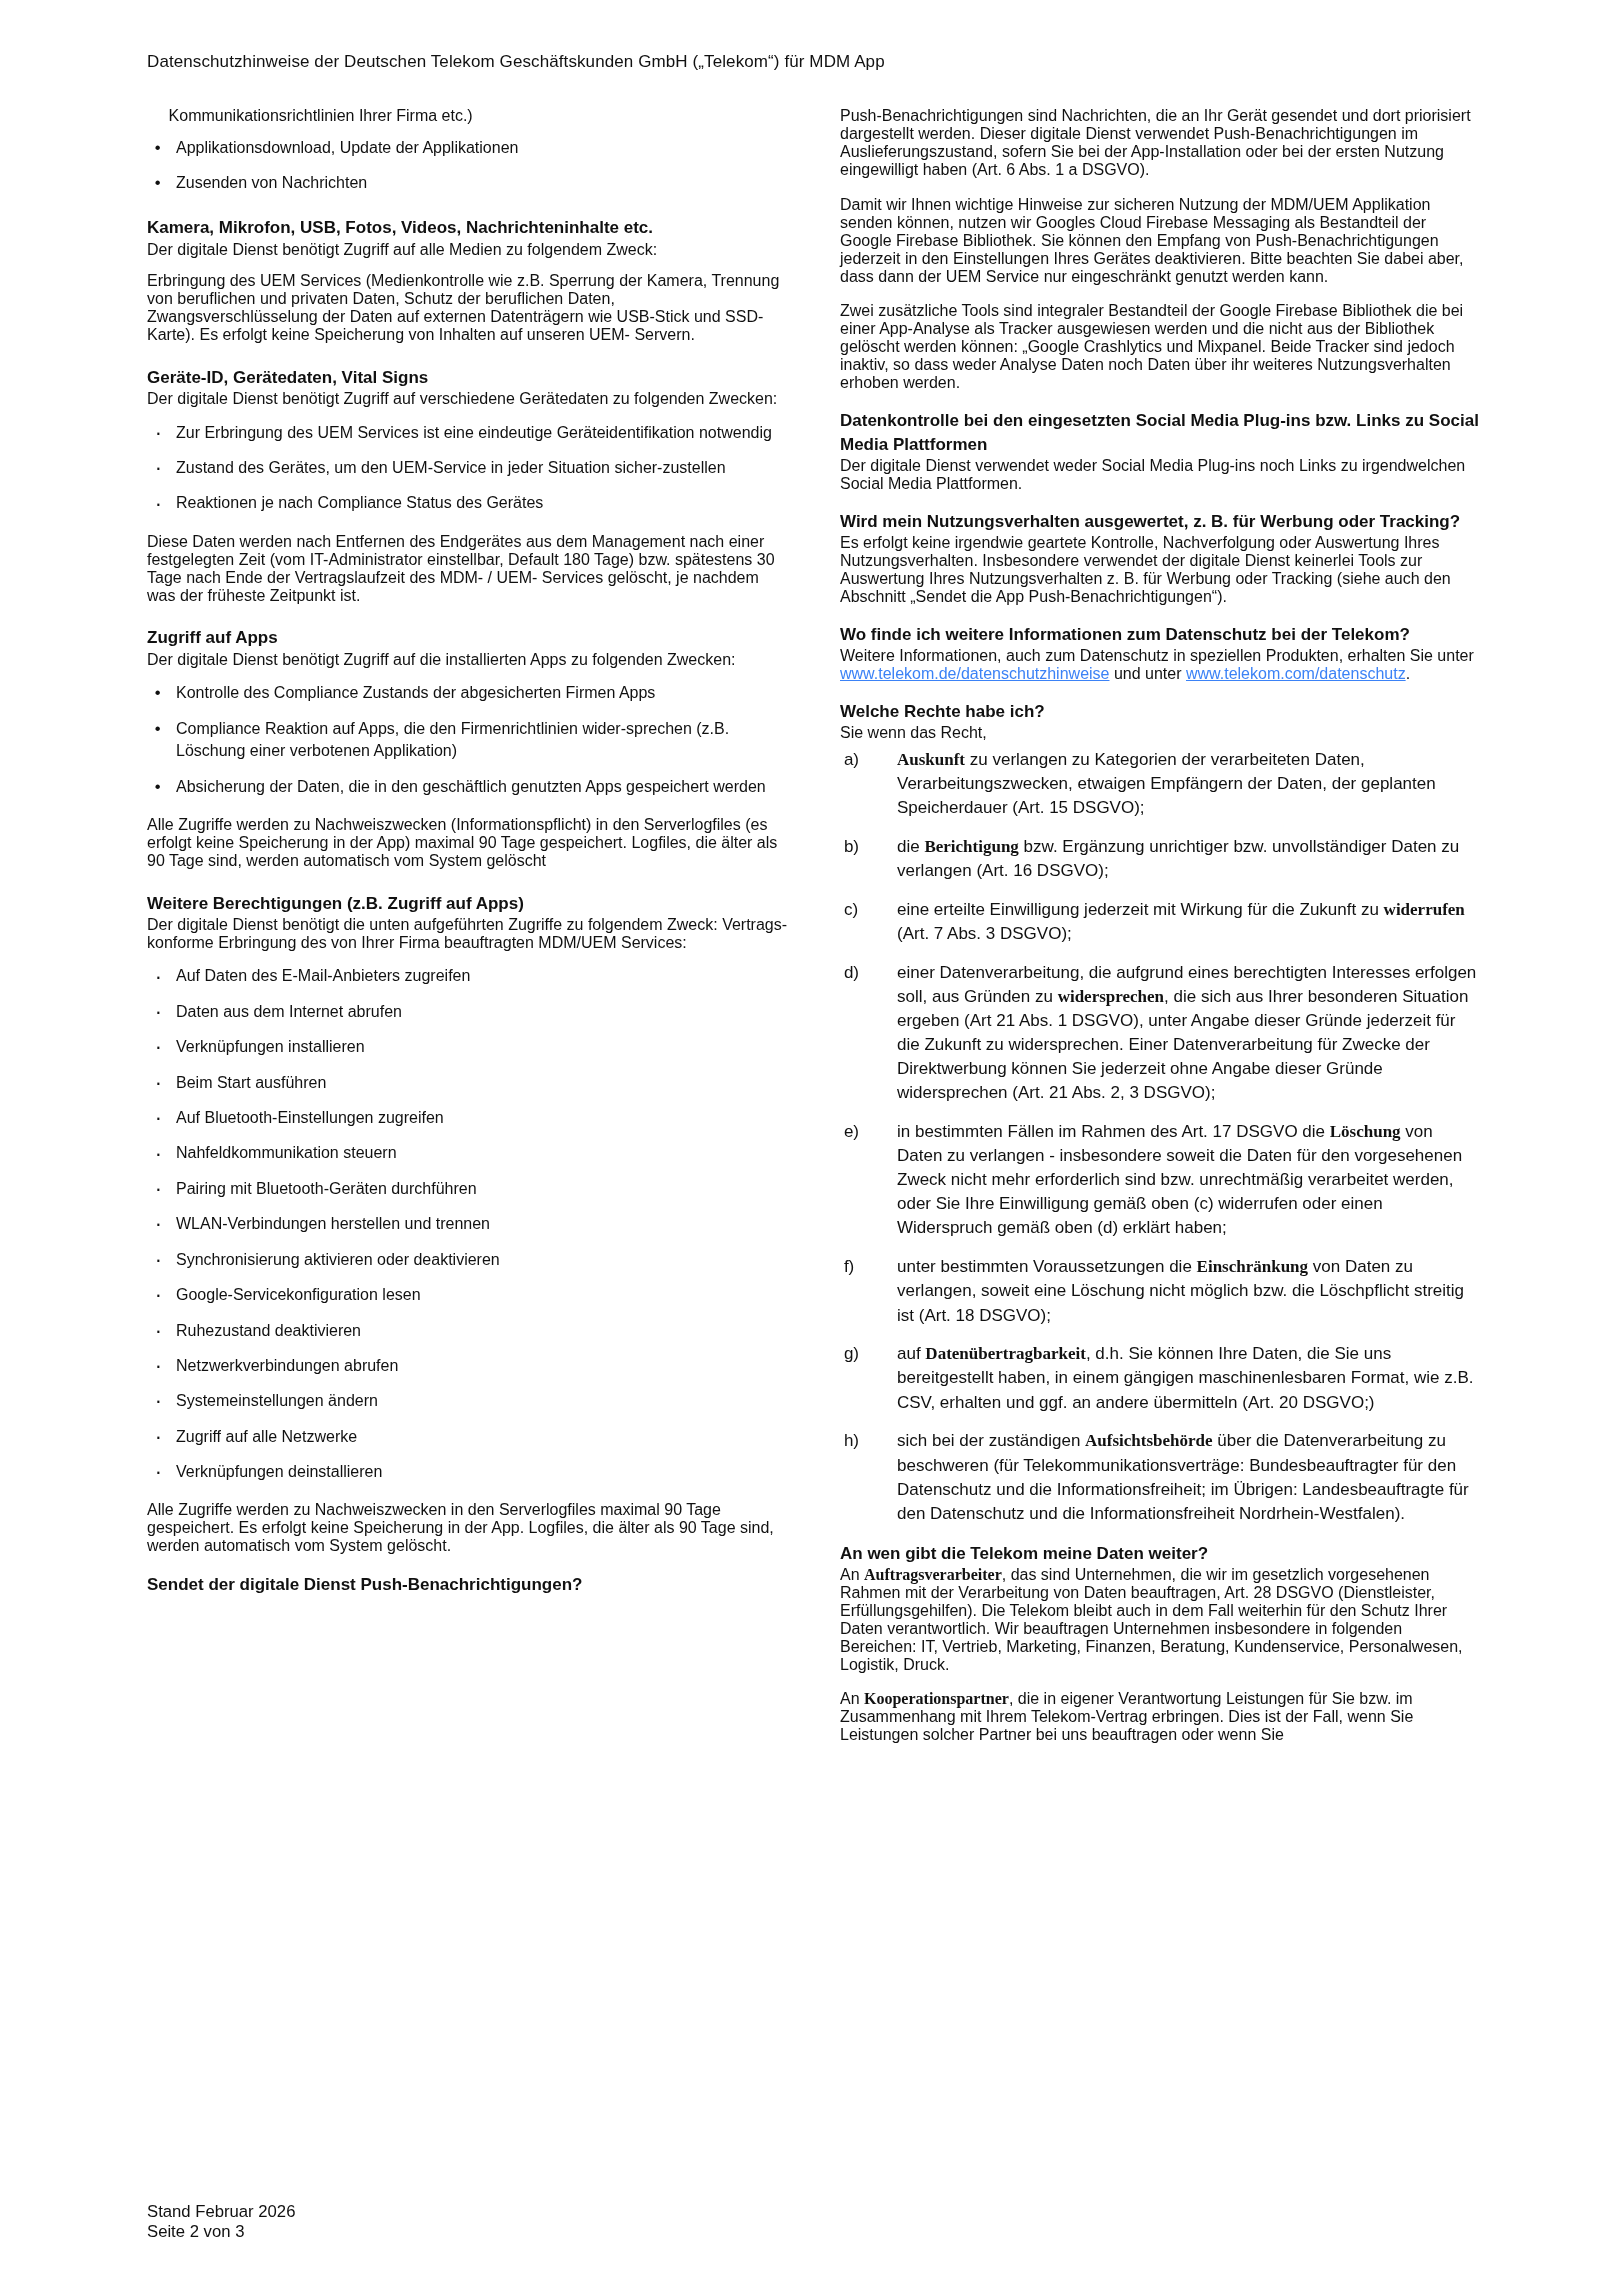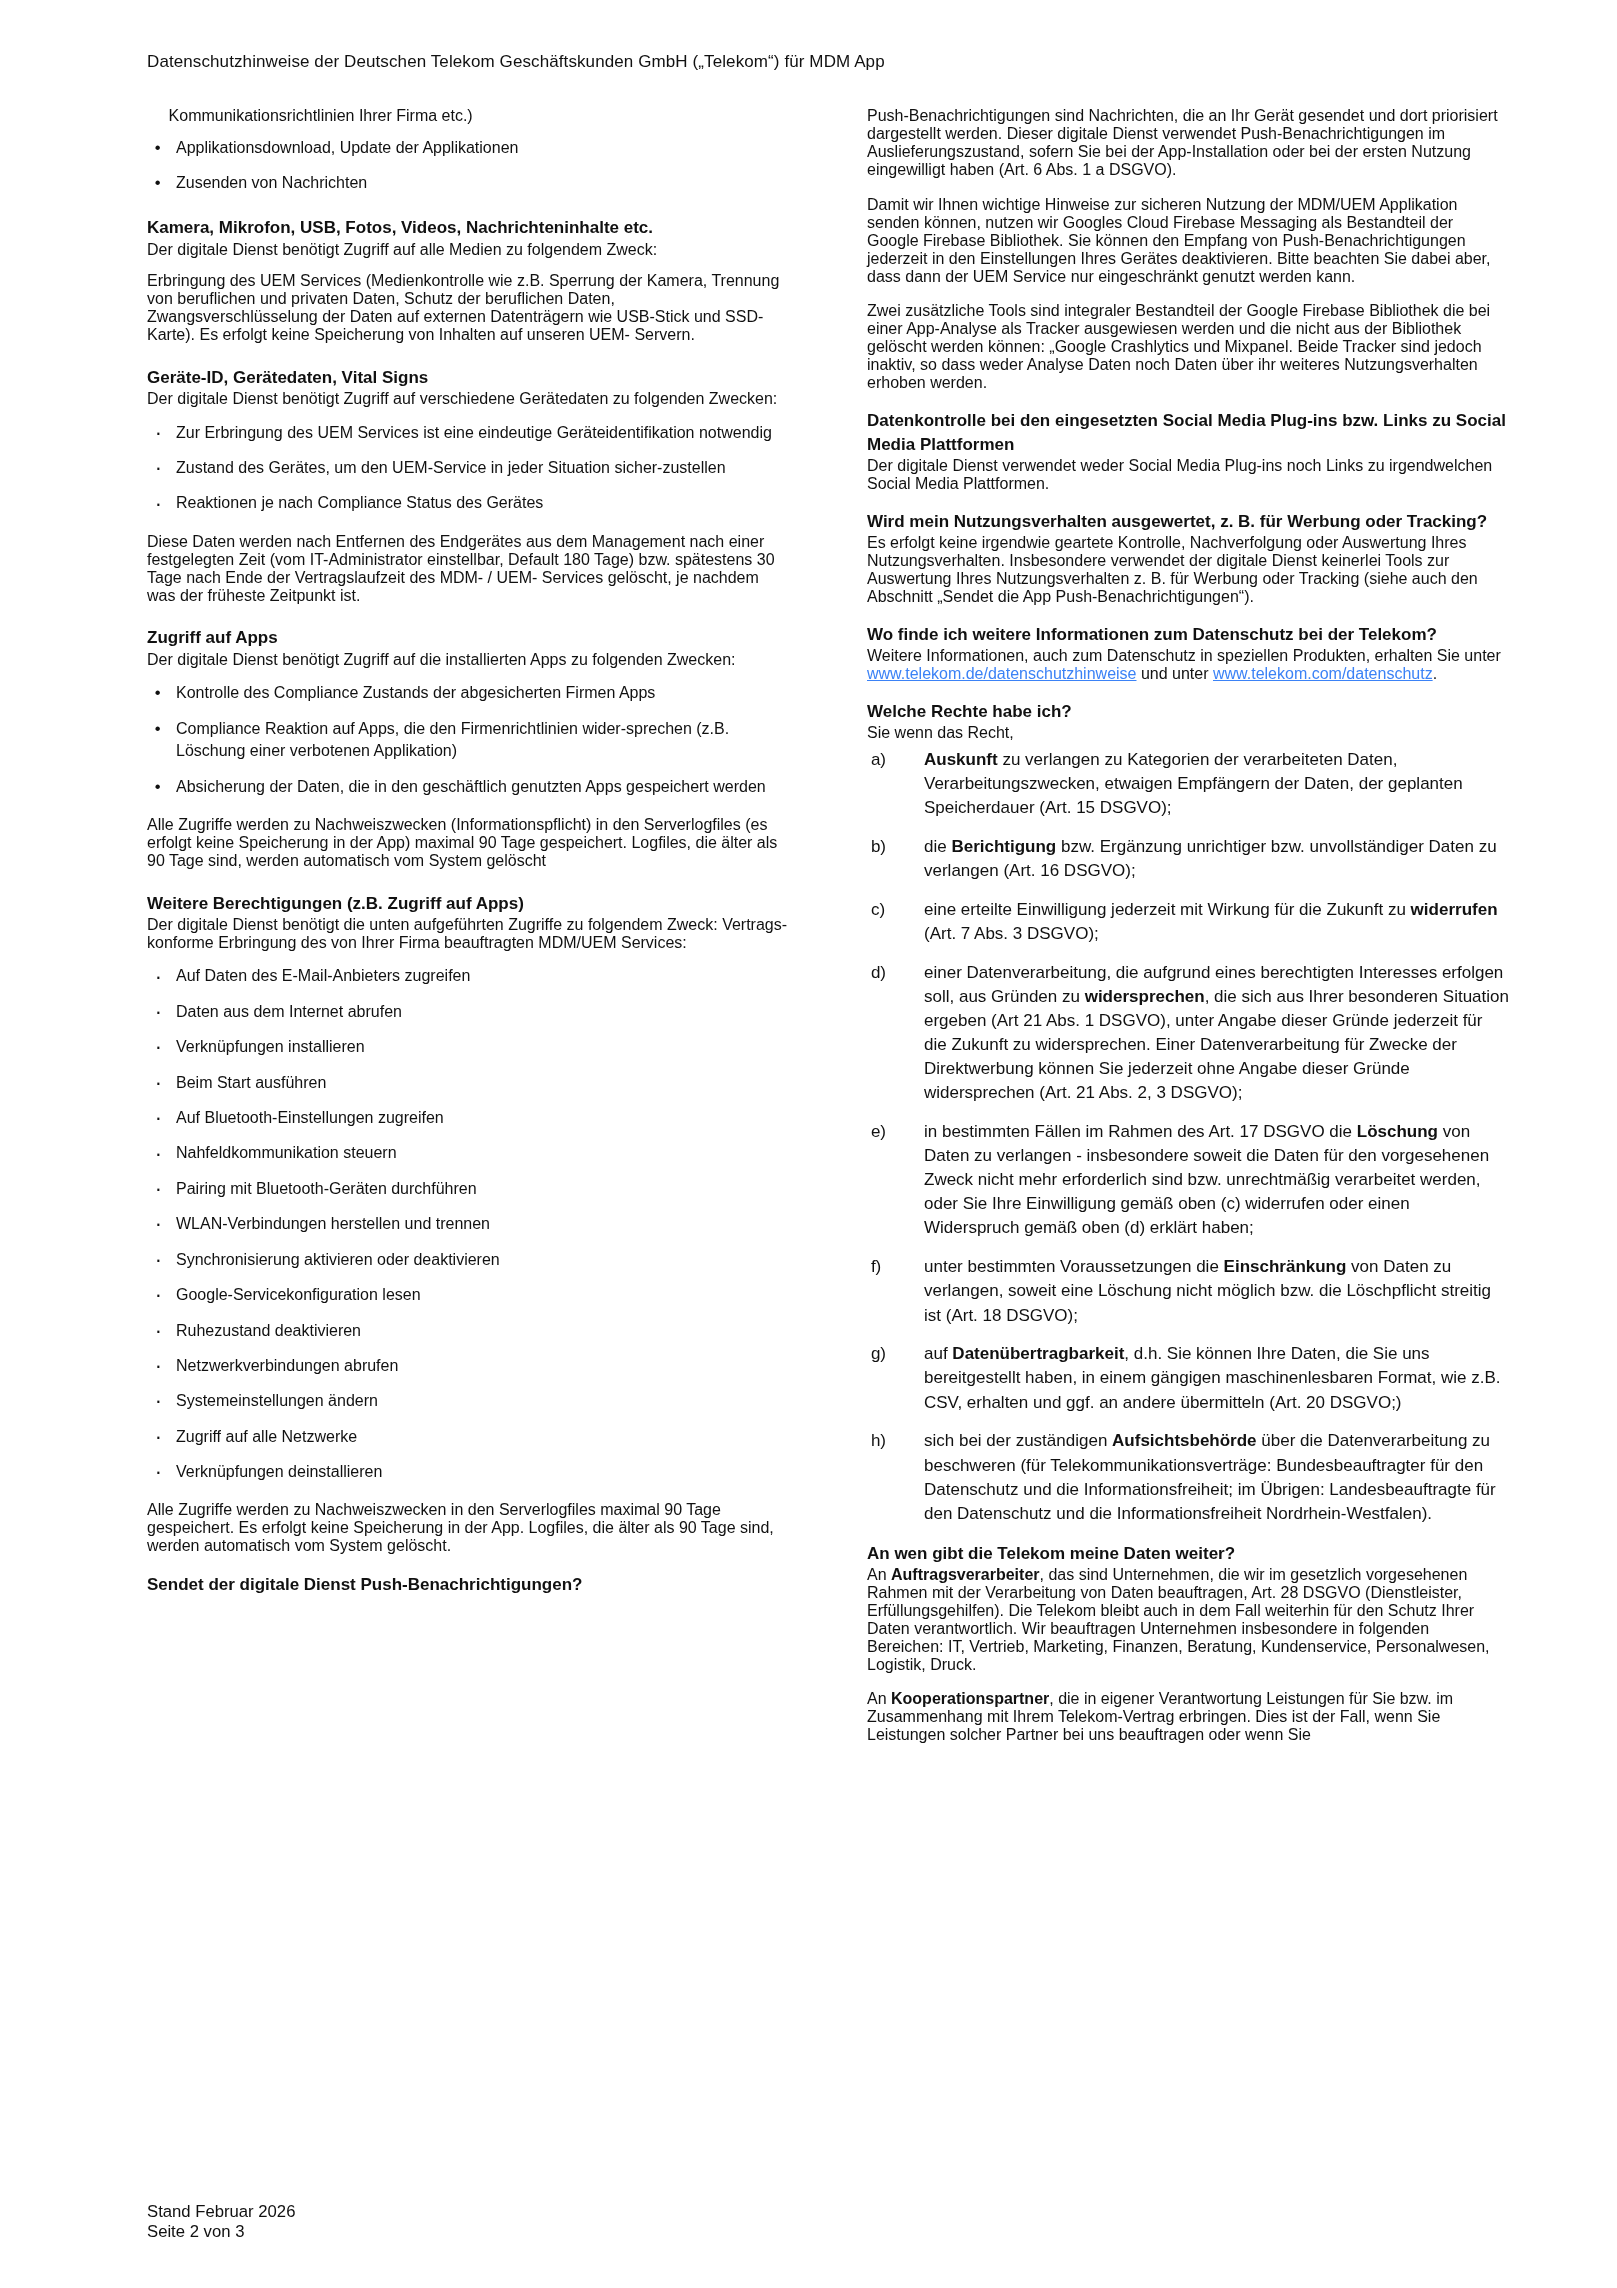--- a/index.html
+++ b/index.html
@@ -24,21 +24,21 @@
   }
   .doc-header {
     font-size: 17px;
     line-height: 1.35;
     color: #111;
     margin: 0 0 33px 0;
     letter-spacing: 0.1px;
   }
   .columns {
     display: flex;
-    gap: 78px;
+    gap: 51px;
     align-items: flex-start;
   }
   .col {
     width: 642px;
     flex: 0 0 642px;
   }
   p, li, div.txt {
     font-size: 16px;
     line-height: 1.42;
   }
@@ -95,20 +95,21 @@
     font-size: 17px;
     line-height: 1.42;
   }
   ol.rights li .marker {
     position: absolute;
     left: 3.9px;
     top: 0;
   }
   b, strong {
     font-weight: bold;
+    font-family: Liberation Serif, serif;
   }
   a.link {
     color: #3b82f6;
     text-decoration: underline;
   }
   .footer {
     position: absolute;
     left: 147px;
     right: 116px;
     bottom: 47px;

